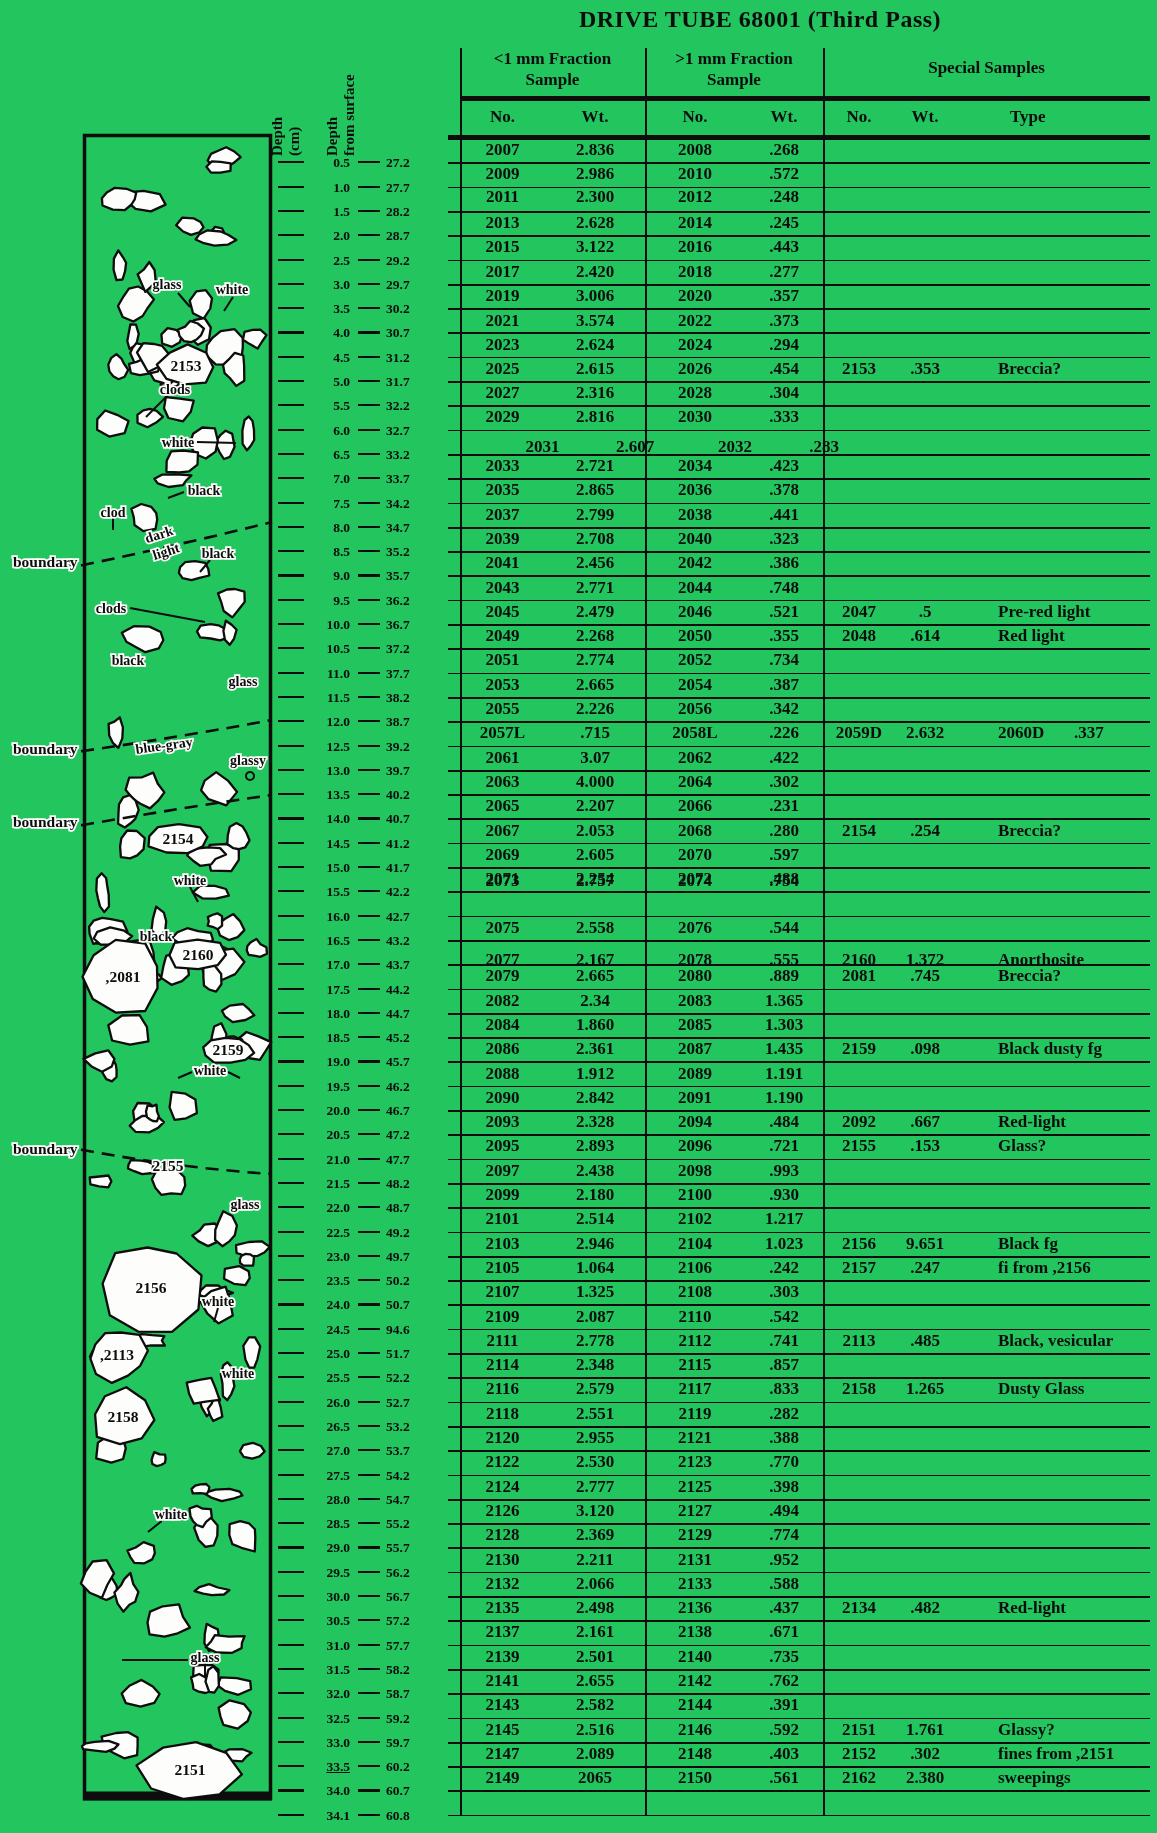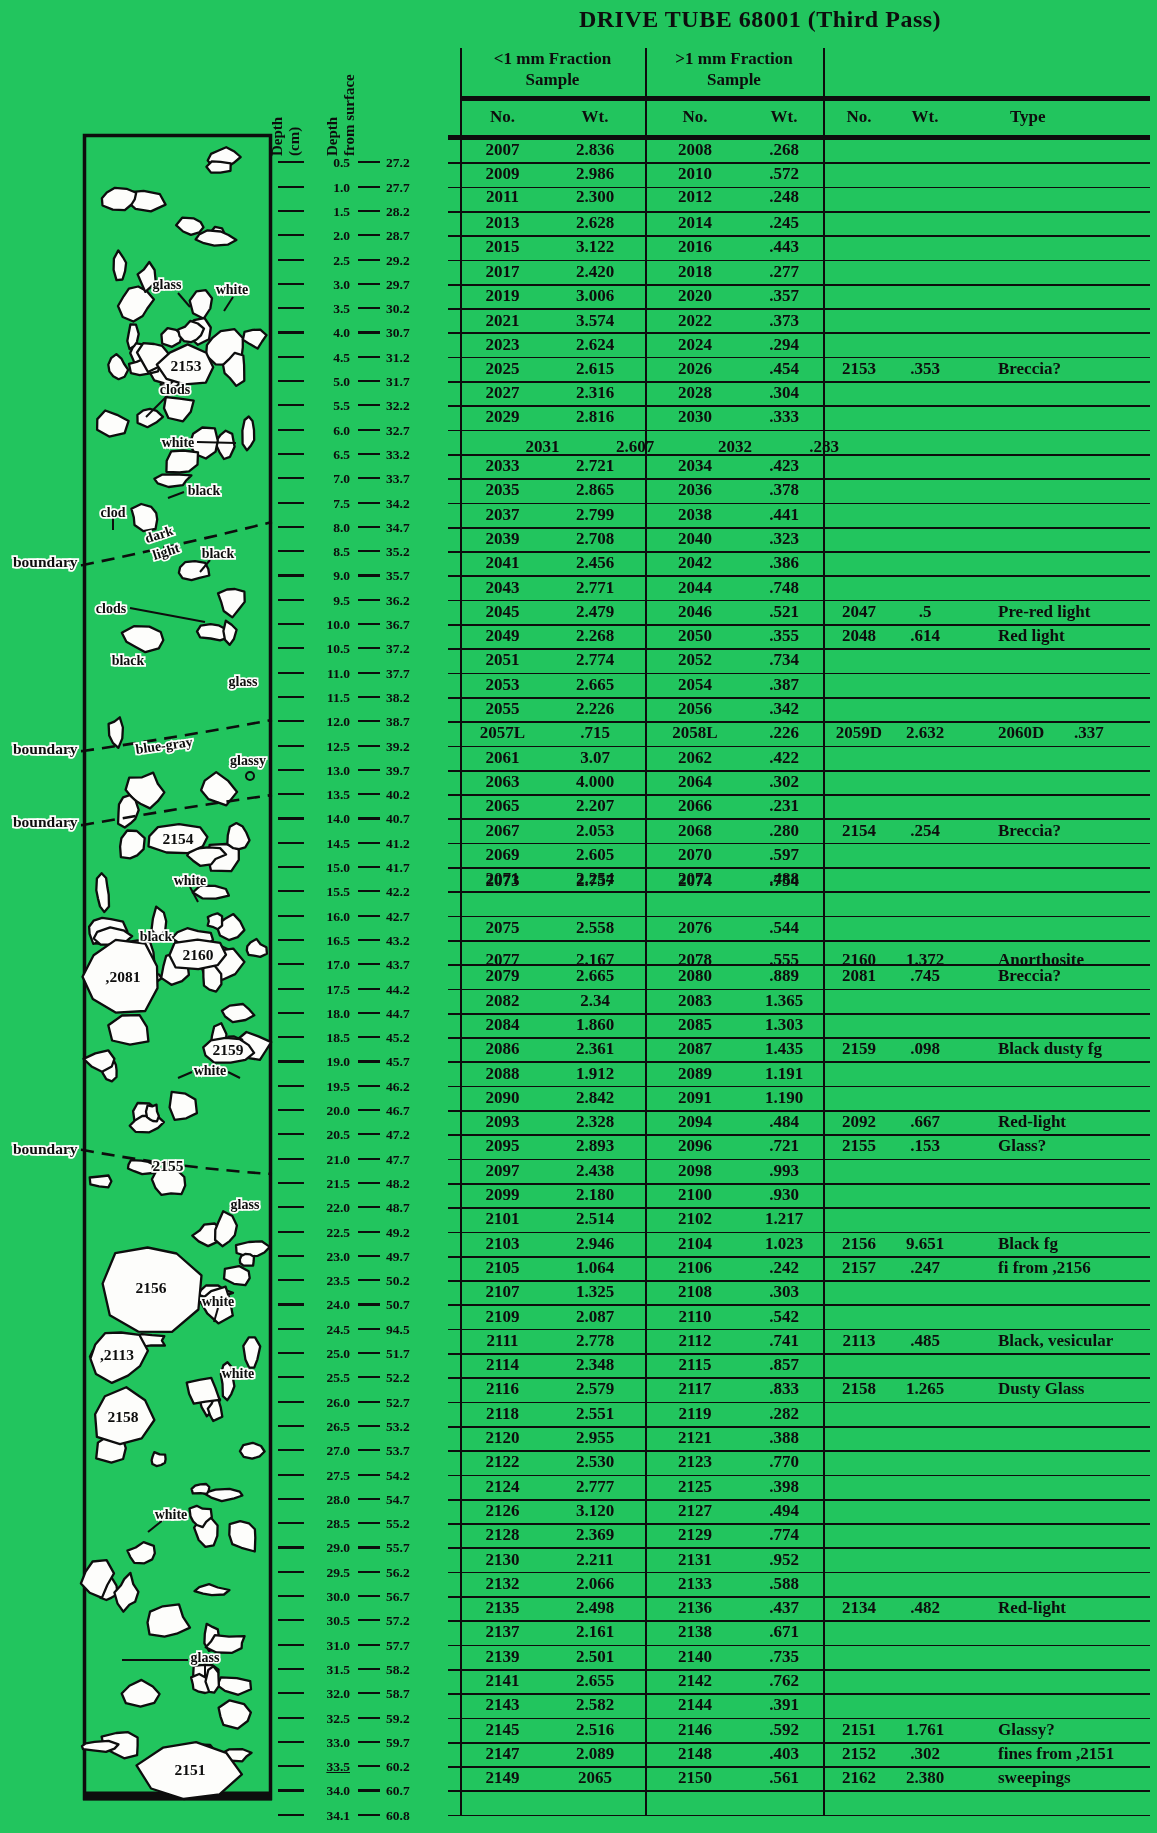--- a/index.html
+++ b/index.html
@@ -246,20 +246,23 @@
     </svg>
 
   <div class="abs grp" id="grp1">
     <div>&lt;1 mm Fraction</div>
     <div>Sample</div>
   </div>
   <div class="abs grp" id="grp2">
     <div>&gt;1 mm Fraction</div>
     <div>Sample</div>
   </div>
+  <div class="abs grp" id="grp3">
+    <div>Special Samples</div>
+  </div>
 
   <div class="abs" id="subhdr">
     <div>No.</div>
     <div>Wt.</div>
     <div>No.</div>
     <div>Wt.</div>
     <div>No.</div>
     <div>Wt.</div>
     <div class="type-h">Type</div>
   </div>
@@ -1152,21 +1155,21 @@
       <div class="dlab cm" style="left: 305px; top: 1274.1px;">23.5</div>
       <div class="tick" style="left: 358px; top: 1279.1px; width: 22px;"></div>
       <div class="dlab surf" style="left: 386px; top: 1274.1px;">50.2</div>
       <div class="tick" style="left: 278px; top: 1303.4px; width: 26px;"></div>
       <div class="dlab cm" style="left: 305px; top: 1298.4px;">24.0</div>
       <div class="tick" style="left: 358px; top: 1303.4px; width: 22px;"></div>
       <div class="dlab surf" style="left: 386px; top: 1298.4px;">50.7</div>
       <div class="tick" style="left: 278px; top: 1327.7px; width: 26px;"></div>
       <div class="dlab cm" style="left: 305px; top: 1322.7px;">24.5</div>
       <div class="tick" style="left: 358px; top: 1327.7px; width: 22px;"></div>
-      <div class="dlab surf" style="left: 386px; top: 1322.7px;">94.5</div>
+      <div class="dlab surf" style="left: 386px; top: 1322.7px;">94.6</div>
       <div class="tick" style="left: 278px; top: 1352px; width: 26px;"></div>
       <div class="dlab cm" style="left: 305px; top: 1347px;">25.0</div>
       <div class="tick" style="left: 358px; top: 1352px; width: 22px;"></div>
       <div class="dlab surf" style="left: 386px; top: 1347px;">51.7</div>
       <div class="tick" style="left: 278px; top: 1376.3px; width: 26px;"></div>
       <div class="dlab cm" style="left: 305px; top: 1371.3px;">25.5</div>
       <div class="tick" style="left: 358px; top: 1376.3px; width: 22px;"></div>
       <div class="dlab surf" style="left: 386px; top: 1371.3px;">52.2</div>
       <div class="tick" style="left: 278px; top: 1400.6px; width: 26px;"></div>
       <div class="dlab cm" style="left: 305px; top: 1395.6px;">26.0</div>

